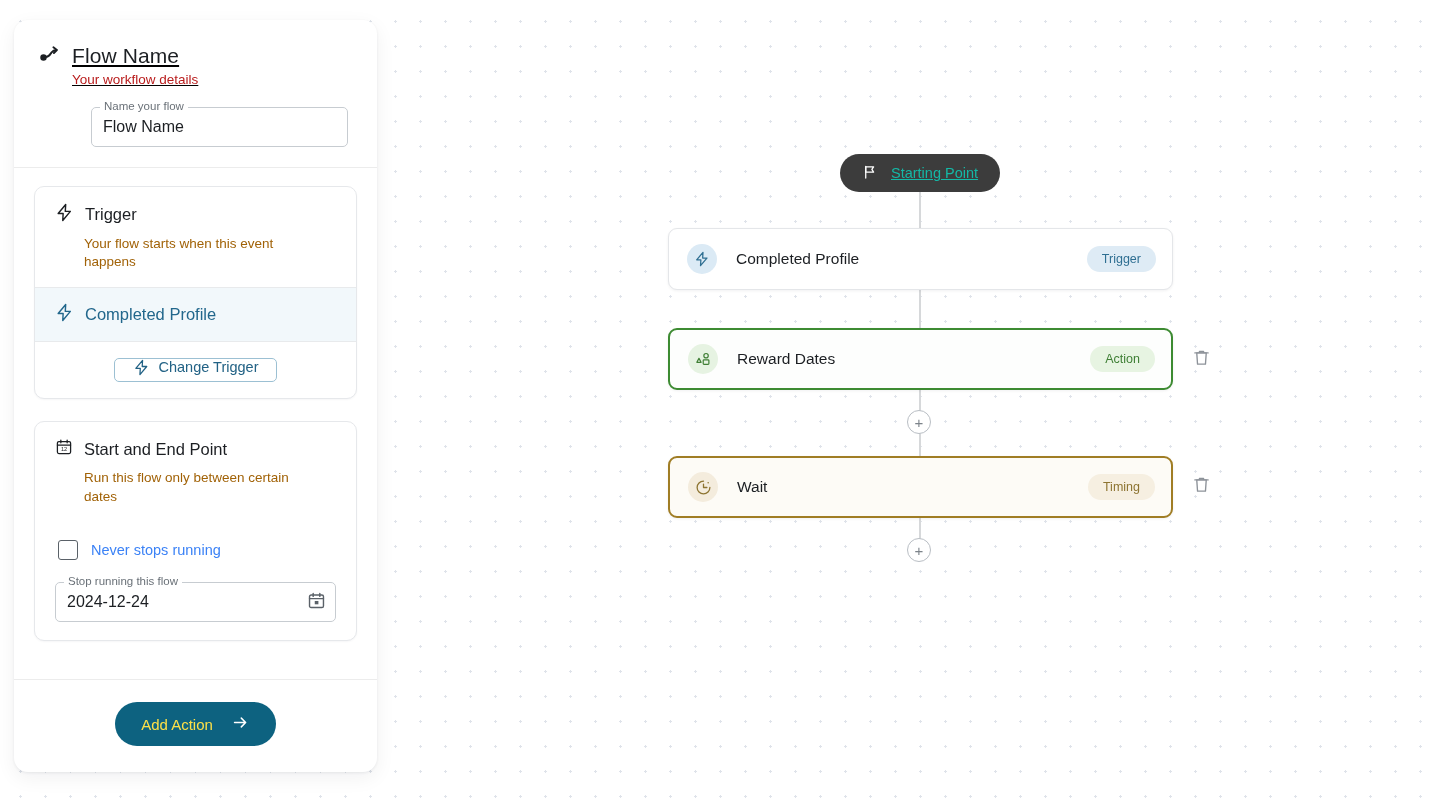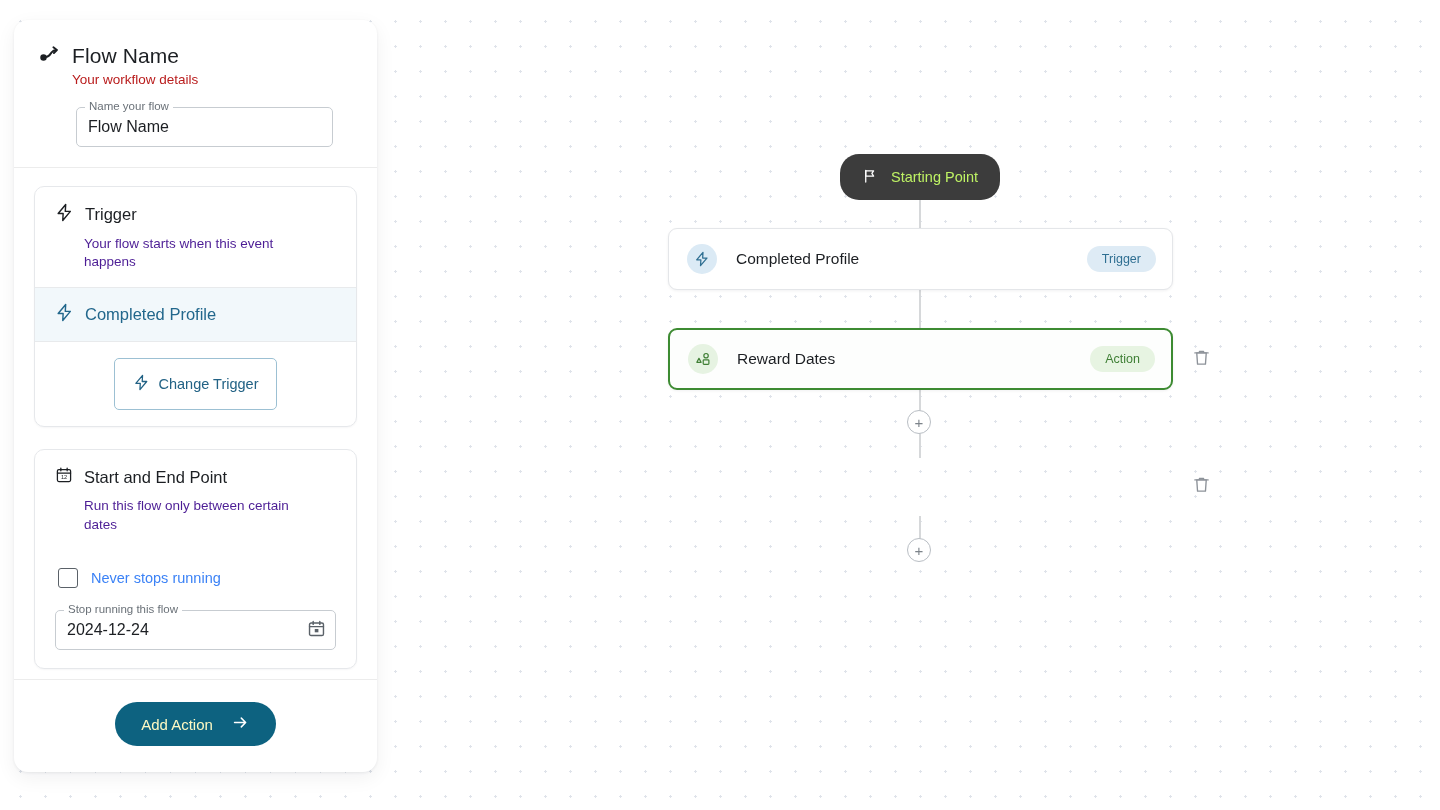--- a/index.html
+++ b/index.html
@@ -35,20 +35,21 @@
     box-shadow: 0 1px 3px rgba(16,24,40,.07), 0 6px 20px rgba(16,24,40,.06);
     display: flex;
     flex-direction: column;
     overflow: hidden;
   }
 
   
   .sb-header {
     padding: 22px 24px 20px 24px;
     border-bottom: 1px solid #ececec;
+    text-decoration: underline;
   }
   .sb-title-row { display: flex; align-items: center; gap: 10px; }
   .sb-title {
     font-size: 21px;
     color: #1c1f23;
     letter-spacing: .1px;
   }
   .sb-subtitle {
     font-size: 13.5px;
     color: #b91c1c;
@@ -83,21 +84,21 @@
   .field .cal-btn {
     position: absolute;
     right: 9px;
     top: 50%;
     transform: translateY(-50%);
     width: 22px; height: 22px;
     display: flex; align-items: center; justify-content: center;
     background: none; border: none; cursor: pointer;
   }
 
-  .sb-name-field { width: 257px; margin-left: 38px; }
+  .sb-name-field { width: 257px; margin-left: 53px; }
 
   
   .sb-body {
     flex: 1;
     overflow-y: auto;
     padding: 18px 20px 10px 20px;
   }
   .sb-body::-webkit-scrollbar { width: 7px; }
   .sb-body::-webkit-scrollbar-track { background: #f4f5f7; border-radius: 4px; }
   .sb-body::-webkit-scrollbar-thumb { background: #e2e5e9; border-radius: 4px; }
@@ -109,21 +110,21 @@
     border-radius: 10px;
     box-shadow: 0 1px 2px rgba(16,24,40,.04);
     margin-bottom: 22px;
     overflow: hidden;
   }
   .card-head { padding: 16px 20px 16px 20px; }
   .card-head-row { display: flex; align-items: center; gap: 11px; }
   .card-title { font-size: 16.5px; color: #1c1f23; }
   .card-desc {
     font-size: 13.5px;
-    color: #4c1d95;
+    color: #a16207;
     margin: 9px 0 0 29px;
     line-height: 1.35;
     max-width: 240px;
   }
 
   
   .trigger-row {
     display: flex;
     align-items: center;
     gap: 11px;
@@ -131,23 +132,22 @@
     background: #f2f8fb;
     border-top: 1px solid #e8eaec;
     border-bottom: 1px solid #e8eaec;
     cursor: pointer;
   }
   .trigger-row-label { font-size: 16.5px; color: #22678c; }
 
   .card-foot { padding: 16px 20px; display: flex; justify-content: center; }
   .btn-outline {
     display: inline-flex;
-    align-items: center;
     gap: 9px;
-    height: 52px;
+    height: 24px;
     padding: 0 18px;
     border: 1px solid #9cc0d3;
     border-radius: 5px;
     background: #fff;
     color: #226285;
     font-family: "Liberation Sans", sans-serif;
     font-size: 14.5px;
     cursor: pointer;
   }
 
@@ -174,48 +174,49 @@
   }
   .btn-primary {
     display: inline-flex;
     align-items: center;
     gap: 18px;
     height: 44px;
     padding: 0 26px;
     border: none;
     border-radius: 22px;
     background: #0d6280;
-    color: #fef9c3;
+    color: #fde047;
     font-family: "Liberation Sans", sans-serif;
     font-size: 15px;
     cursor: pointer;
   }
 
   
   .conn-line {
     position: absolute;
     left: 919px;
     width: 1.5px;
     background: #d6d8da;
   }
 
   .start-pill {
     position: absolute;
     left: 840px;
     top: 154px;
-    height: 46px;
+    height: 38px;
     padding: 0 22px;
     border-radius: 19px;
     background: #3c3c3c;
-    color: #bef264;
+    color: #14b8a6;
     font-size: 14.5px;
     display: flex;
     align-items: center;
     gap: 13px;
     cursor: pointer;
+    text-decoration: underline;
   }
 
   .node {
     position: absolute;
     left: 668px;
     width: 505px;
     height: 62px;
     border-radius: 9px;
     background: #ffffff;
     border: 1px solid #e4e6e9;
@@ -445,20 +446,31 @@
         <path d="M3.6 6.2h16.8M9.4 6.2V4.3h5.2v1.9"></path>
         <path d="M6 6.2h12l-1 14.2H7z"></path>
       </svg>
     </span>
   </button>
 
   <button class="plus-btn p1">
     <span>+</span>
   </button>
 
+  <div class="node timing">
+    <span class="node-icon amber">
+      <svg width="17" height="17" viewBox="0 0 24 24" fill="none" stroke="#8d7431" stroke-width="1.8" stroke-linecap="round" stroke-linejoin="round">
+        <path d="M12 3a9 9 0 1 0 9 9"></path>
+        <path d="M12 7.2V12h4.8"></path>
+        <circle cx="18.6" cy="5.4" r="1.1" fill="#8d7431" stroke="none"></circle>
+      </svg>
+    </span>
+    <span class="node-label">Wait</span>
+    <span class="badge amber">Timing</span>
+  </div>
 
   <button class="trash-btn t2">
     <span>
       <svg width="19" height="19" viewBox="0 0 24 24" fill="none" stroke="#8d9299" stroke-width="1.7" stroke-linecap="round" stroke-linejoin="round">
         <path d="M3.6 6.2h16.8M9.4 6.2V4.3h5.2v1.9"></path>
         <path d="M6 6.2h12l-1 14.2H7z"></path>
       </svg>
     </span>
   </button>
 

